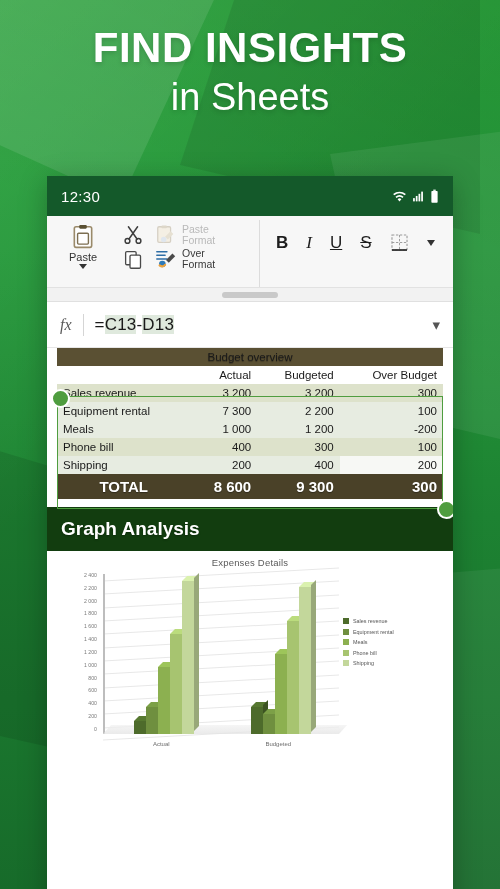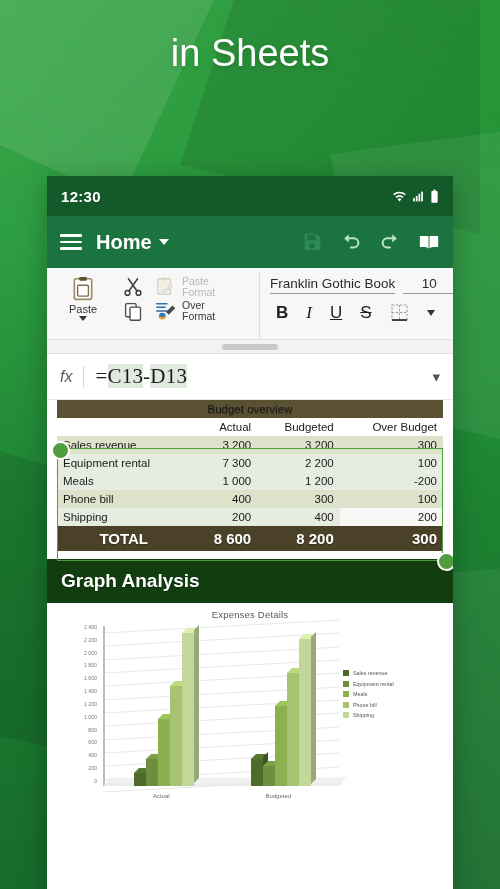--- a/index.html
+++ b/index.html
@@ -52,21 +52,21 @@
     background: #ffffff;
     box-shadow: 0 6px 26px rgba(0,0,0,.28);
     overflow: hidden;
   }
 
   
   .statusbar {
     height: 40px; background: #14592a; color: #fff;
     display: flex; align-items: center; padding: 0 14px;
   }
-  .statusbar .time { font-size: 15px; font-weight: 700; letter-spacing:.3px; }
+  .statusbar .time { font-size: 15px; font-weight: 400; letter-spacing:.3px; }
   .statusbar .sysicons {
     margin-left: auto; display: flex; align-items: center; gap: 5px;
   }
 
   
   .appbar {
     height: 52px; background: #1b7340; color: #fff;
     display: flex; align-items: center; padding: 0 13px; gap: 14px;
   }
   .hamb { width: 22px; display:flex; flex-direction:column; gap:4px; cursor:pointer;}
@@ -112,23 +112,23 @@
   .sbtn.st { text-decoration:line-through; }
   .bord-dd { width:0;height:0;border-left:4.5px solid transparent;border-right:4.5px solid transparent;border-top:6px solid #333;}
   .drag-strip { height:14px; background:#f2f2f2; display:flex; align-items:center; justify-content:center; border-bottom:1px solid #e0e0e0;}
   .drag-pill { width:56px; height:6px; border-radius:3px; background:#c9c9c9; }
 
   
   .formula {
     height:46px; background:#fff; display:flex; align-items:center;
     padding:0 13px; gap:11px; border-bottom:1px solid #e6e6e6;
   }
-  .fx { font-family:Liberation Sans, sans-serif; font-style:italic; font-size:16px; color:#5a5a5a;}
+  .fx { font-family:Liberation Serif, serif; font-style:italic; font-size:16px; color:#5a5a5a;}
   .fdiv { width:1px; height:22px; background:#d5d5d5; }
-  .ftext { font-size:21px; color:#1a1a1a; flex:1; letter-spacing:.2px;font-family:Liberation Serif, serif;}
+  .ftext { font-size:17px; color:#1a1a1a; flex:1; letter-spacing:.2px;}
   .ref1 { background:#dfe9dd; }
   .ref2 { background:#dfe9dd; }
   .fchev { color:#555; font-size:15px; }
   .band {
     background:#123d0f; color:#fff; font-size:19px; font-weight:bold;
     padding:11px 14px; text-shadow:0 1px 2px rgba(0,0,0,.3);
   }
   .tblwrap { padding: 0 10px 0 10px; background:#fff; position:relative; }
   table.budget { width:100%; border-collapse:collapse; }
   table.budget td, table.budget th {
@@ -215,20 +215,21 @@
 <div class="bg">
   <div class="poly p1"></div>
   <div class="poly p2"></div>
   <div class="poly p3"></div>
   <div class="poly p4"></div>
   <div class="poly p5"></div>
   <div class="poly p6"></div>
 </div>
 
 <div class="headline">
+  <div class="l1">FIND INSIGHTS</div>
   <div class="l2">in Sheets</div>
 </div>
 
 <div class="phone">
 
   <div class="statusbar">
     <div class="time">12:30</div>
     <div class="sysicons">
       <svg class="ic" style="width:15px;height:15px" viewBox="0 0 24 24">
         <path fill="#ffffff" d="M12 20l3-3.8a4.7 4.7 0 0 0-6 0L12 20zM5.5 12.2l1.8 2.1a7.6 7.6 0 0 1 9.4 0l1.8-2.1a10.7 10.7 0 0 0-13 0zM1.8 7.8l1.8 2.1a13.9 13.9 0 0 1 16.8 0l1.8-2.1a17 17 0 0 0-20.4 0z"></path>
@@ -239,47 +240,20 @@
         <rect x="12" y="7" width="3.2" height="14" fill="#ffffff"></rect>
         <rect x="17" y="3" width="3.2" height="18" fill="#ffffff"></rect>
       </svg>
       <svg class="ic" style="width:9px;height:15px" viewBox="0 0 12 24">
         <rect x="4" y="1" width="4" height="2" fill="#ffffff"></rect>
         <rect x="1" y="3" width="10" height="19" rx="1.3" fill="#ffffff"></rect>
       </svg>
     </div>
   </div>
 
-  <div class="appbar">
-    <div class="hamb">
-      <i></i>
-        <i></i>
-        <i></i>
-    </div>
-    <div class="doc-title">
-      <span>Home</span>
-      <span class="caret"></span>
-    </div>
-    <div class="actions">
-      <svg class="ic" viewBox="0 0 24 24">
-        <path fill="#2e8a52" d="M4 3h13l4 4v14H4V3zm3 1v6h9V4H7zm5 9a3 3 0 1 0 0 6 3 3 0 0 0 0-6z"></path>
-      </svg>
-      <svg class="ic" viewBox="0 0 24 24">
-        <path fill="none" stroke="#b9e3c6" stroke-width="2.2" stroke-linecap="round" d="M8 8H15a5 5 0 0 1 0 10h-3"></path>
-        <path fill="#b9e3c6" d="M9.5 3.6L4.6 8.2l5 4.4z"></path>
-      </svg>
-      <svg class="ic" viewBox="0 0 24 24">
-        <path fill="none" stroke="#b9e3c6" stroke-width="2.2" stroke-linecap="round" d="M16 8H9a5 5 0 0 0 0 10h3"></path>
-        <path fill="#b9e3c6" d="M14.5 3.6l4.9 4.6-5 4.4z"></path>
-      </svg>
-      <svg class="ic" viewBox="0 0 24 24">
-        <path fill="#ffffff" d="M2 5.5h8.4c.6 0 1.1.5 1.1 1.1V19c-1.6-1.1-3.4-1.6-5.3-1.6H2V5.5zm20 0h-8.4c-.6 0-1.1.5-1.1 1.1V19c1.6-1.1 3.4-1.6 5.3-1.6H22V5.5z"></path>
-      </svg>
-    </div>
-  </div>
 
   <div class="ribbon">
     <div class="rib-left">
 
       <div class="paste-btn">
         <svg style="width:26px;height:27px" viewBox="0 0 24 24">
           <rect x="4" y="3" width="16" height="19" rx="1.6" fill="#ffffff" stroke="#9a8a6a" stroke-width="1.5"></rect>
           <rect x="8.5" y="1.4" width="7" height="3.4" rx="1" fill="#5a5033"></rect>
           <rect x="7" y="9" width="10" height="10" rx="1" fill="#ffffff" stroke="#7d6f52" stroke-width="1.3"></rect>
         </svg>
@@ -323,24 +297,20 @@
           </svg>
           <span class="fmt-txt">
             <span>Over</span><br>
             <span>Format</span>
           </span>
         </div>
       </div>
     </div>
 
     <div class="rib-right">
-      <div class="font-row">
-        <div class="font-name">Franklin Gothic Book</div>
-        <div class="font-size">10</div>
-      </div>
       <div class="style-row">
         <span class="sbtn" style="font-weight:bold">B</span>
         <span class="sbtn it">I</span>
         <span class="sbtn un">U</span>
         <span class="sbtn st">S</span>
         <svg style="width:19px;height:19px" viewBox="0 0 24 24">
           <rect x="2.5" y="2.5" width="19" height="19" fill="none" stroke="#9a9a9a" stroke-width="1.4" stroke-dasharray="3 2"></rect>
           <path d="M12 2.5v19M2.5 12h19" stroke="#9a9a9a" stroke-width="1.2" stroke-dasharray="3 2"></path>
           <path d="M2.5 21.5h19" stroke="#2b2b2b" stroke-width="2.2"></path>
         </svg>
@@ -399,21 +369,21 @@
       </tr>
       <tr class="r-even">
         <td>Shipping</td>
         <td class="num">200</td>
         <td class="num">400</td>
         <td class="num selcell">200</td>
       </tr>
       <tr class="total">
         <td class="lbl">TOTAL</td>
         <td class="num">8 600</td>
-        <td class="num">8 200</td>
+        <td class="num">9 300</td>
         <td class="num">300</td>
       </tr>
     </tbody>
       </table>
 
     <div class="selbox" style="left:10px; top:48px; right:10px; height:113px;"></div>
     <div class="handle" style="left:4px; top:41px;"></div>
     <div class="handle" style="right:-3px; top:152px;"></div>
   </div>
 

